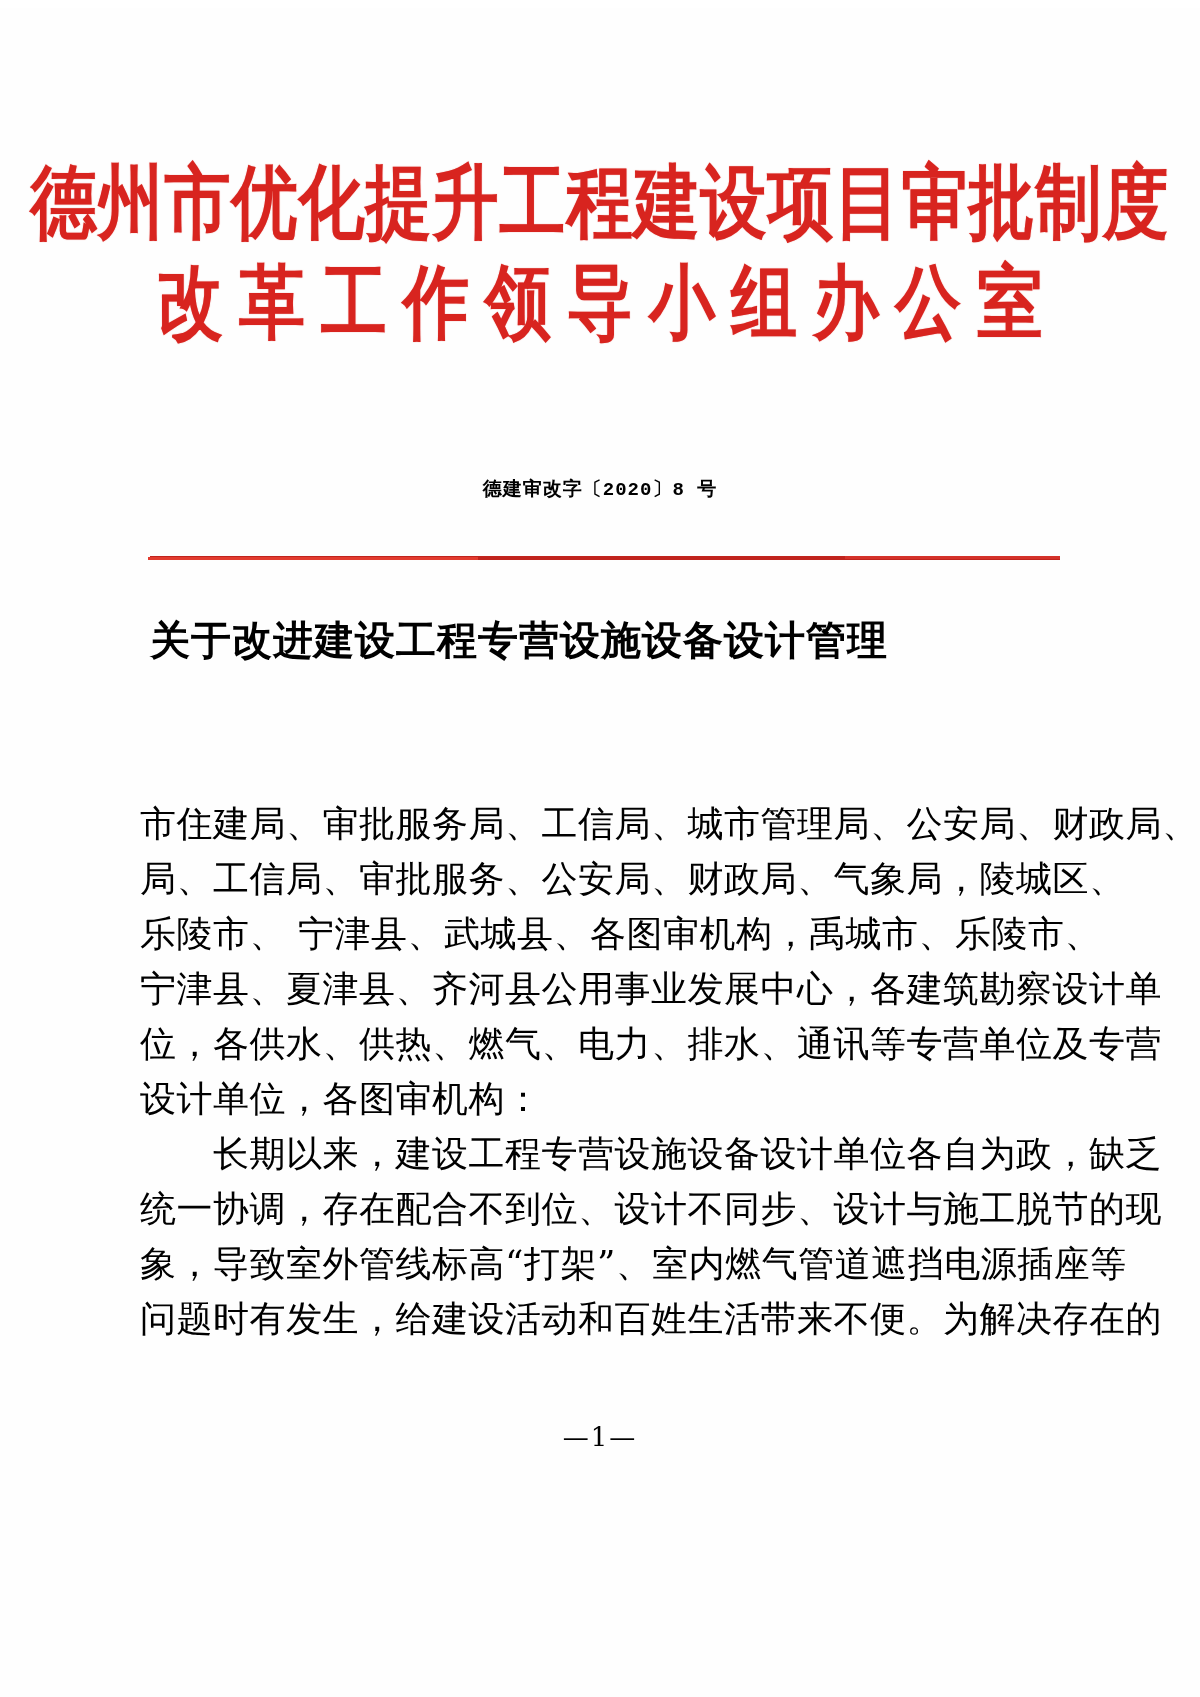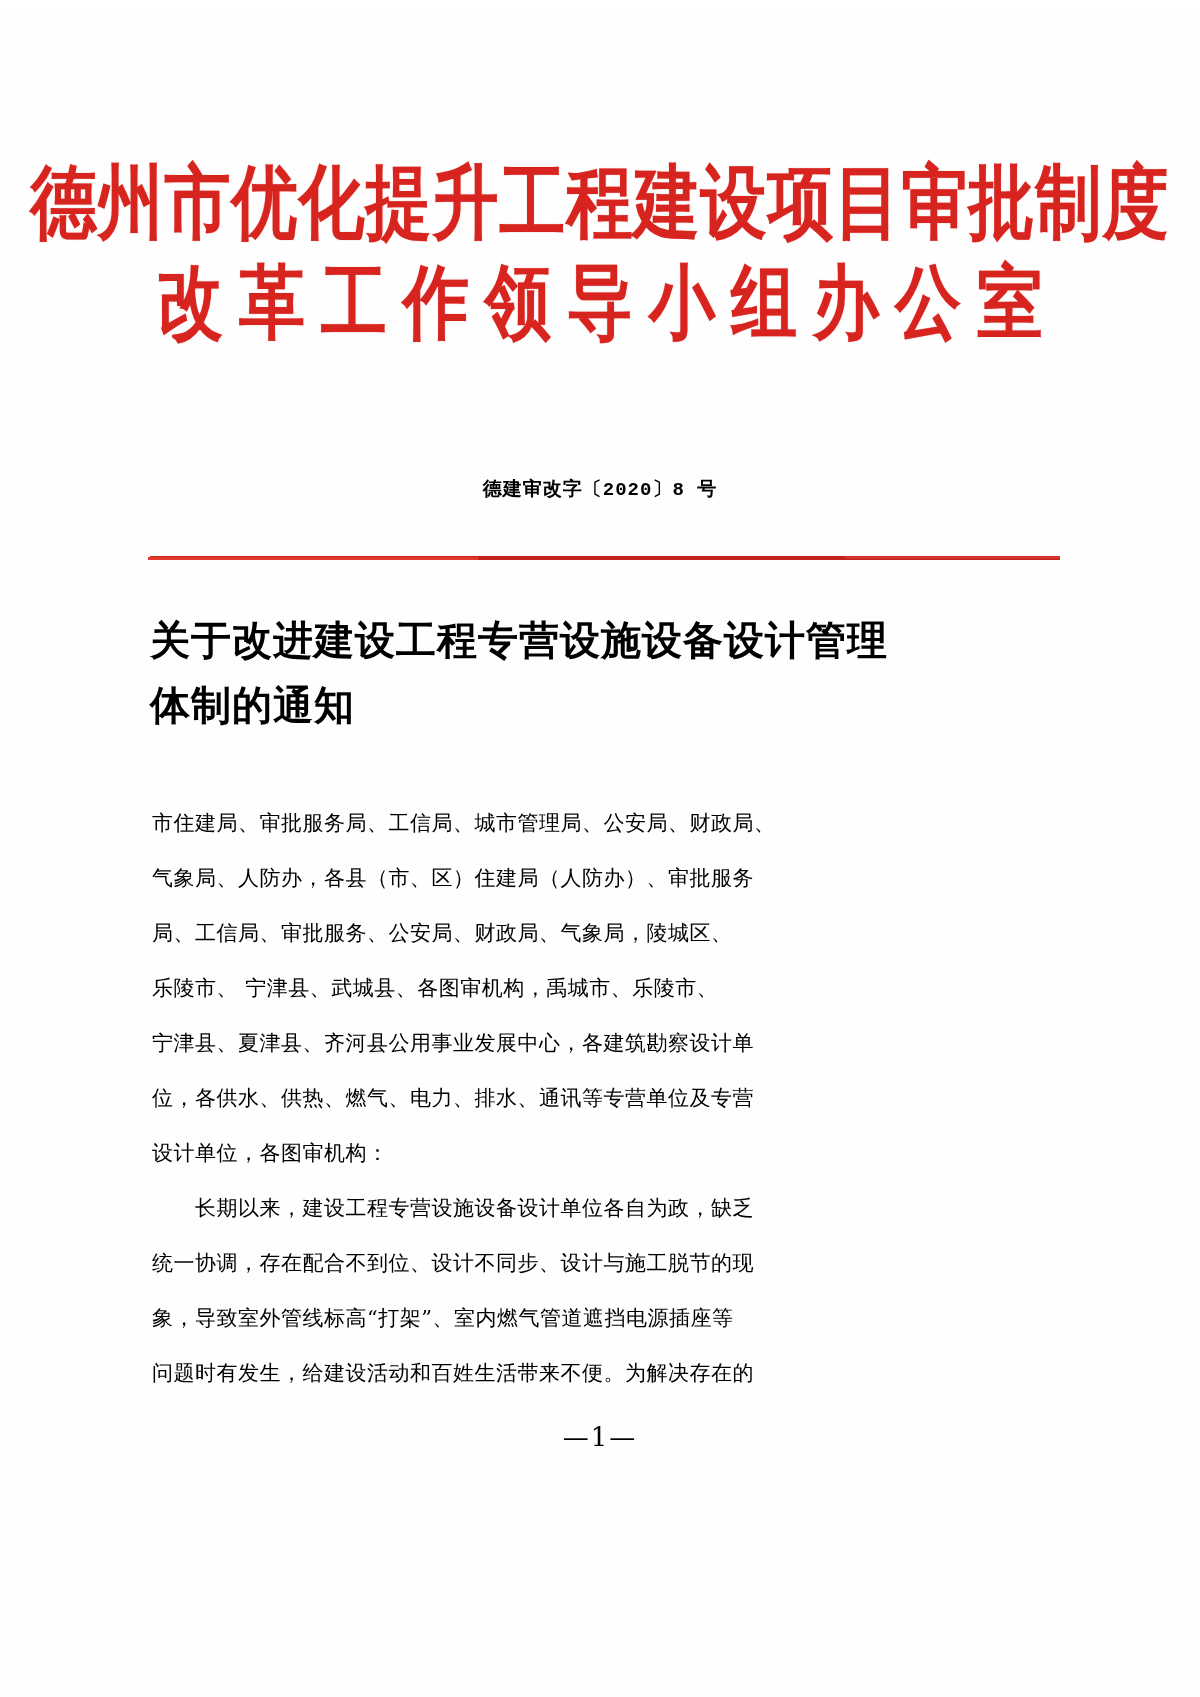--- a/index.html
+++ b/index.html
@@ -109,24 +109,24 @@
     letter-spacing: 1px;
     font-family: "DejaVu Serif", "Liberation Serif", serif;
   }
   .doc-title .tline {
     display: block;
   }
 
   
   .body-text {
     position: absolute;
-    left: 152px;
+    left: 140px;
     width: 906px;
     top: 788px;
-    font-size: 21px;
+    font-size: 36px;
     line-height: 55px;
     letter-spacing: 0.5px;
     font-family: "DejaVu Serif", "Liberation Serif", serif;
   }
   .body-text .bline {
     display: block;
     white-space: pre;
   }
 
   
@@ -150,26 +150,24 @@
     <div class="letterhead-line1">德州市优化提升工程建设项目审批制度</div>
     <div class="letterhead-line2">改革工作领导小组办公室</div>
   </div>
 
   <div class="doc-number">德建审改字〔2020〕8 号</div>
 
   <div class="red-rule"></div>
 
   <div class="doc-title">
     <span class="tline">关于改进建设工程专营设施设备设计管理</span>
-    <span class="tline">体制的通知</span>
   </div>
 
   <div class="body-text">
     <span class="bline">市住建局、审批服务局、工信局、城市管理局、公安局、财政局、</span>
-    <span class="bline">气象局、人防办，各县（市、区）住建局（人防办）、审批服务</span>
     <span class="bline">局、工信局、审批服务、公安局、财政局、气象局，陵城区、</span>
     <span class="bline">乐陵市、 宁津县、武城县、各图审机构，禹城市、乐陵市、</span>
     <span class="bline">宁津县、夏津县、齐河县公用事业发展中心，各建筑勘察设计单</span>
     <span class="bline">位，各供水、供热、燃气、电力、排水、通讯等专营单位及专营</span>
     <span class="bline">设计单位，各图审机构：</span>
     <span class="bline">　　长期以来，建设工程专营设施设备设计单位各自为政，缺乏</span>
     <span class="bline">统一协调，存在配合不到位、设计不同步、设计与施工脱节的现</span>
     <span class="bline">象，导致室外管线标高“打架”、室内燃气管道遮挡电源插座等</span>
     <span class="bline">问题时有发生，给建设活动和百姓生活带来不便。为解决存在的</span>
   </div>

